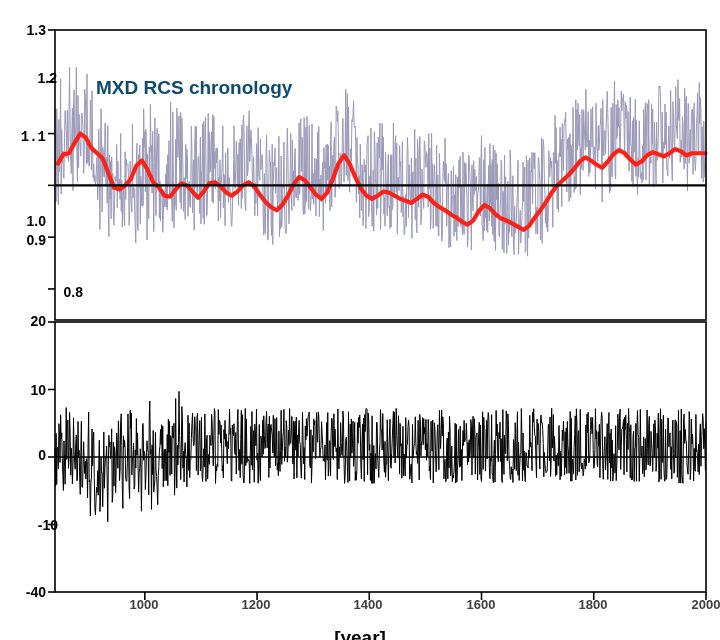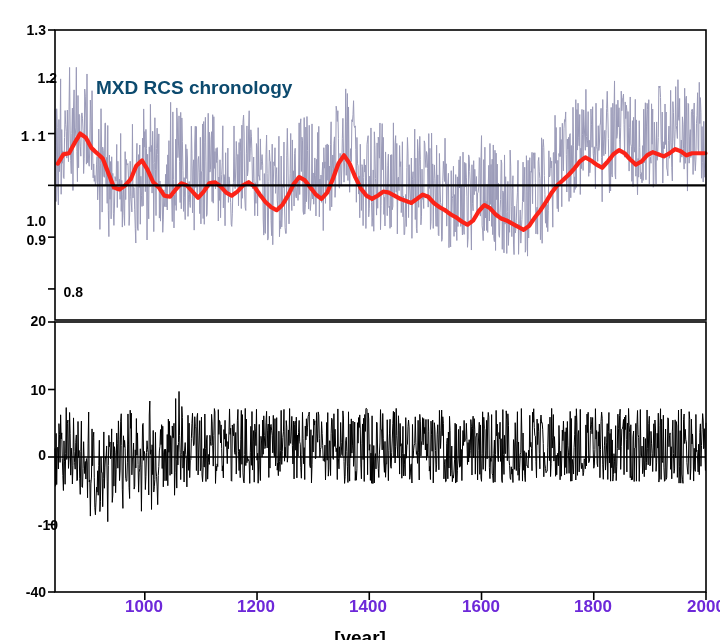--- a/index.html
+++ b/index.html
@@ -13,21 +13,21 @@
     letter-spacing:-0.1px;
   }
 
   .ytick-label{
     position:absolute; right:0; width:44px; text-align:right;
     font-size:14px; font-weight:bold; color:#000;
     transform:translateY(-50%); line-height:1;
   }
   .xtick-label{
     position:absolute; top:0; width:90px; margin-left:-45px;
-    text-align:center; font-size:17px; font-weight:bold; color:#6d28d9;
+    text-align:center; font-size:13px; font-weight:bold; color:#404040;
     line-height:1;
   }
 
   #annotation-mxd{
     position:absolute; font-size:19px; font-weight:bold; color:#0c4a6e;
     left:96px; top:78px; white-space:nowrap; line-height:1;
   }
 
   #xaxis-label{
     position:absolute; left:0; width:720px; text-align:center;

